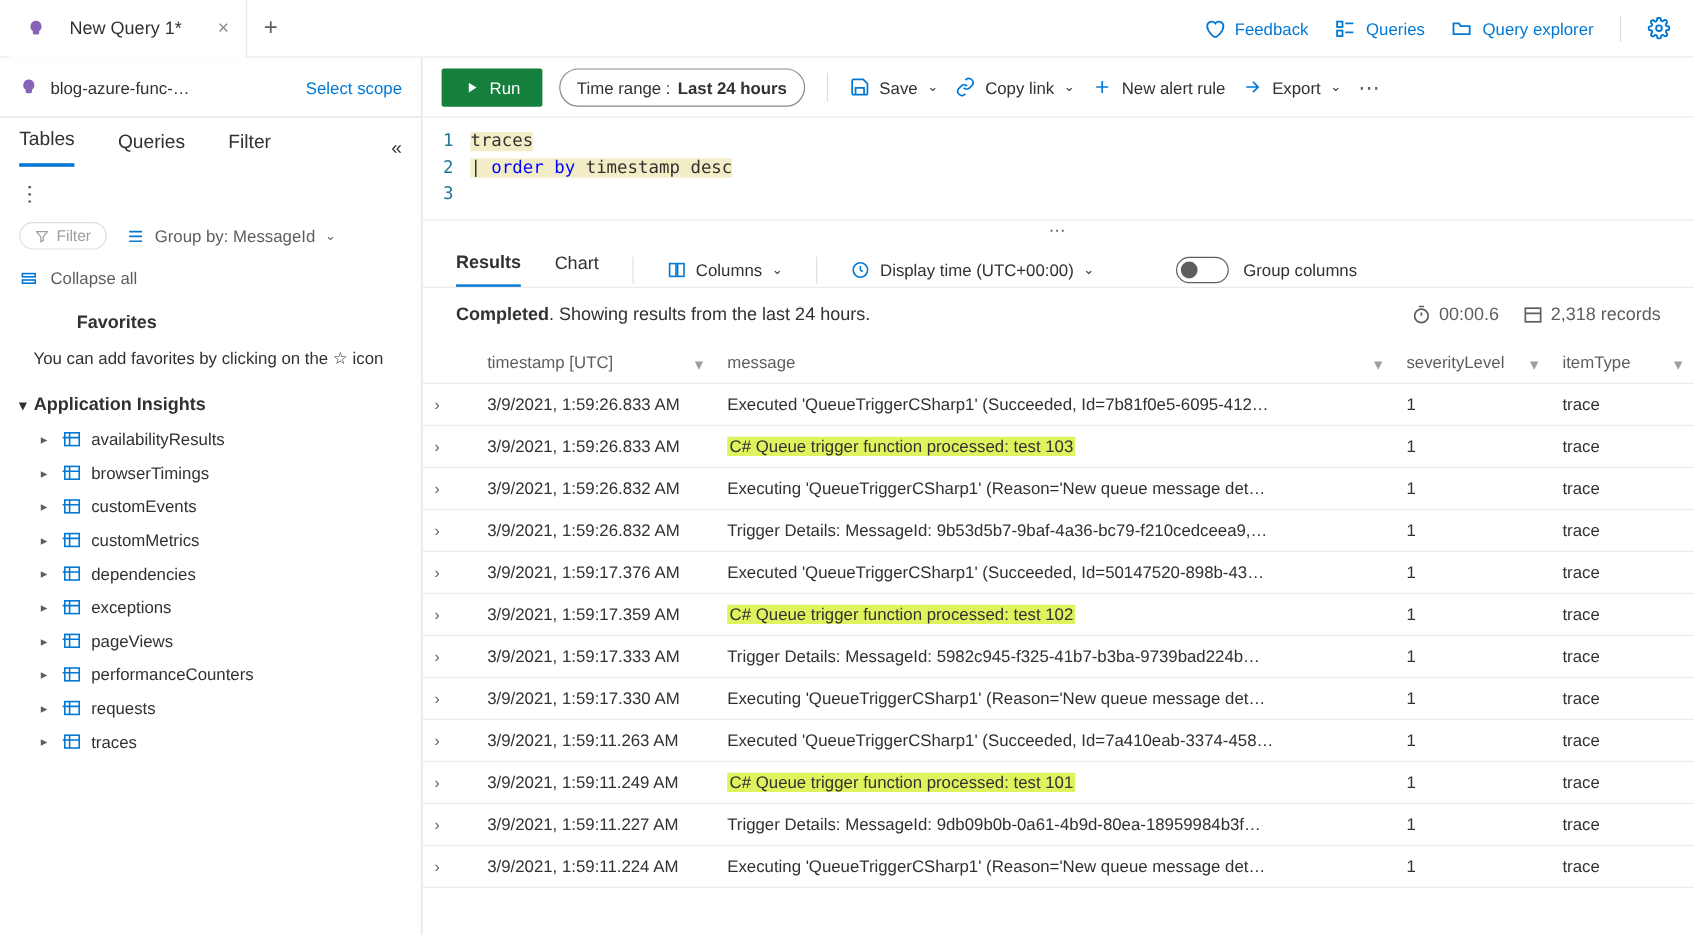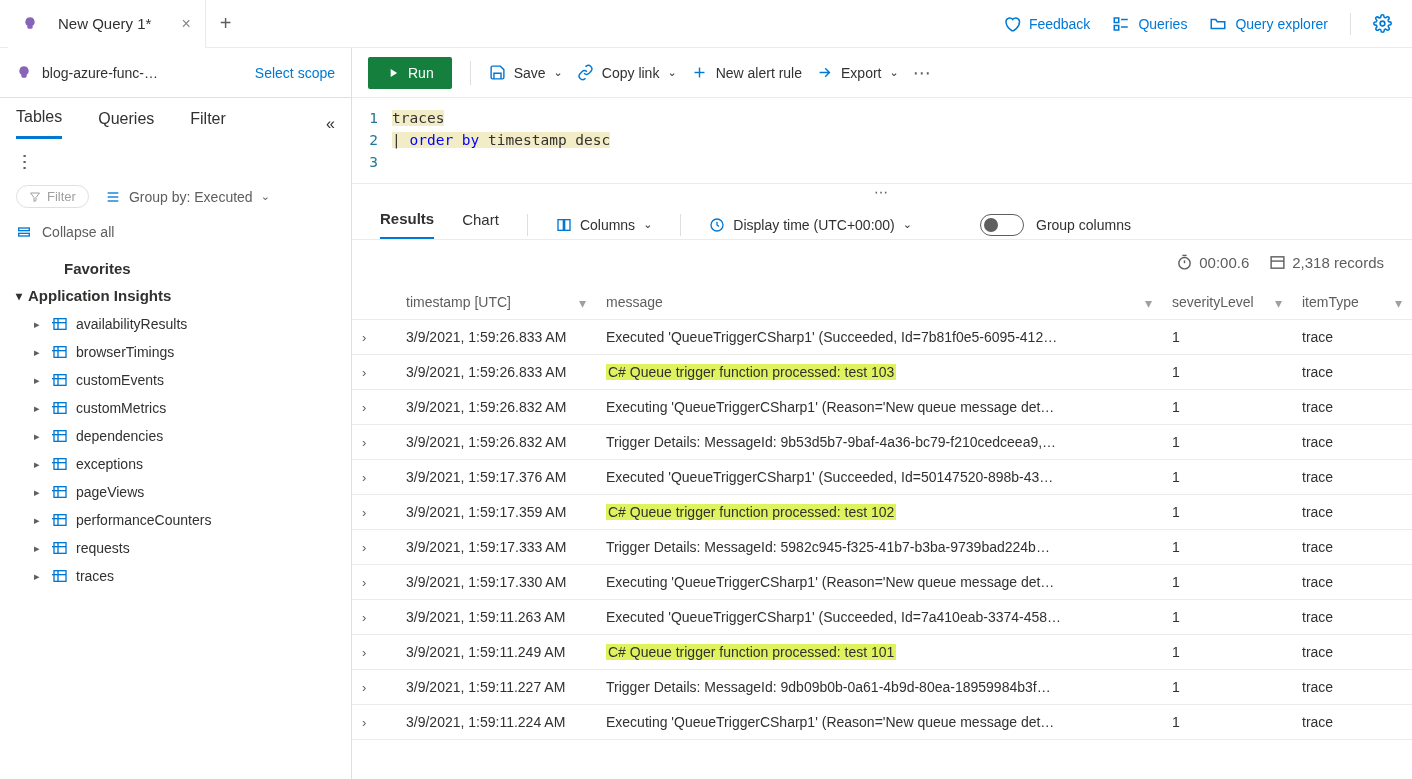--- a/index.html
+++ b/index.html
@@ -174,34 +174,35 @@
             <path d="M3 4h18l-7 9v6l-4 2v-8z"></path>
           </svg>
         <span>Filter</span>
       </div>
       <div class="groupby-btn">
         <svg width="16" height="16" viewBox="0 0 24 24" fill="none" stroke="#0078d4" stroke-width="2">
             <line x1="4" y1="6" x2="20" y2="6"></line>
             <line x1="4" y1="12" x2="20" y2="12"></line>
             <line x1="4" y1="18" x2="20" y2="18"></line>
           </svg>
-        <span>Group by: Executed</span>
+        <span>Group by: MessageId</span>
         <span class="chev">⌄</span>
       </div>
     </div>
 
     <div class="collapse-all">
       <svg viewBox="0 0 24 24" fill="none" stroke="#0078d4" stroke-width="2">
           <rect x="4" y="6" width="16" height="4"></rect>
           <rect x="4" y="14" width="16" height="4"></rect>
         </svg>
       <span>Collapse all</span>
     </div>
 
     <div class="fav-section">Favorites</div>
+    <div class="fav-hint">You can add favorites by clicking on the ☆ icon</div>
 
     <div class="tree-head">
       <span class="tree-caret">▾</span>
       <span>Application Insights</span>
     </div>
     <ul class="tree-list" id="tree-list">
         <li class="tree-item">
           <span class="icaret">▸</span>
           <svg viewBox="0 0 24 24" fill="none" stroke="currentColor" stroke-width="2">
             <rect x="3" y="4" width="18" height="16"></rect>
@@ -296,20 +297,24 @@
 
   <div class="main">
 
     <div class="toolbar">
       <button class="run-btn">
         <svg viewBox="0 0 24 24">
             <path d="M8 5v14l11-7z"></path>
           </svg>
         <span>Run</span>
       </button>
+      <div class="timerange">
+        <span>Time range :</span>
+        <span class="bold">Last 24 hours</span>
+      </div>
       <div class="toolbar-sep"></div>
       <div class="tb-btn">
         <svg viewBox="0 0 24 24" fill="none" stroke="currentColor" stroke-width="2">
             <path d="M19 21H5a2 2 0 01-2-2V5a2 2 0 012-2h11l5 5v11a2 2 0 01-2 2z"></path>
             <polyline points="17 21 17 13 7 13 7 21"></polyline>
           </svg>
         <span>Save</span>
         <span class="chev">⌄</span>
       </div>
       <div class="tb-btn">
@@ -375,20 +380,21 @@
         <span>Display time (UTC+00:00)</span>
         <span class="chev">⌄</span>
       </div>
       <div style="margin-left:40px;display:flex;align-items:center;gap:12px">
         <div class="toggle"></div>
         <span class="group-label">Group columns</span>
       </div>
     </div>
 
     <div class="status-row">
+      <span><span class="status-bold">Completed</span><span>. Showing results from the last 24 hours.</span></span>
       <div class="status-right">
         <span style="display:flex;align-items:center;gap:6px">
           <svg viewBox="0 0 24 24" fill="none" stroke="currentColor" stroke-width="2">
               <circle cx="12" cy="13" r="8"></circle>
               <line x1="12" y1="9" x2="12" y2="13"></line>
               <line x1="9" y1="2" x2="15" y2="2"></line>
             </svg>
           <span>00:00.6</span>
         </span>
         <span style="display:flex;align-items:center;gap:6px">

